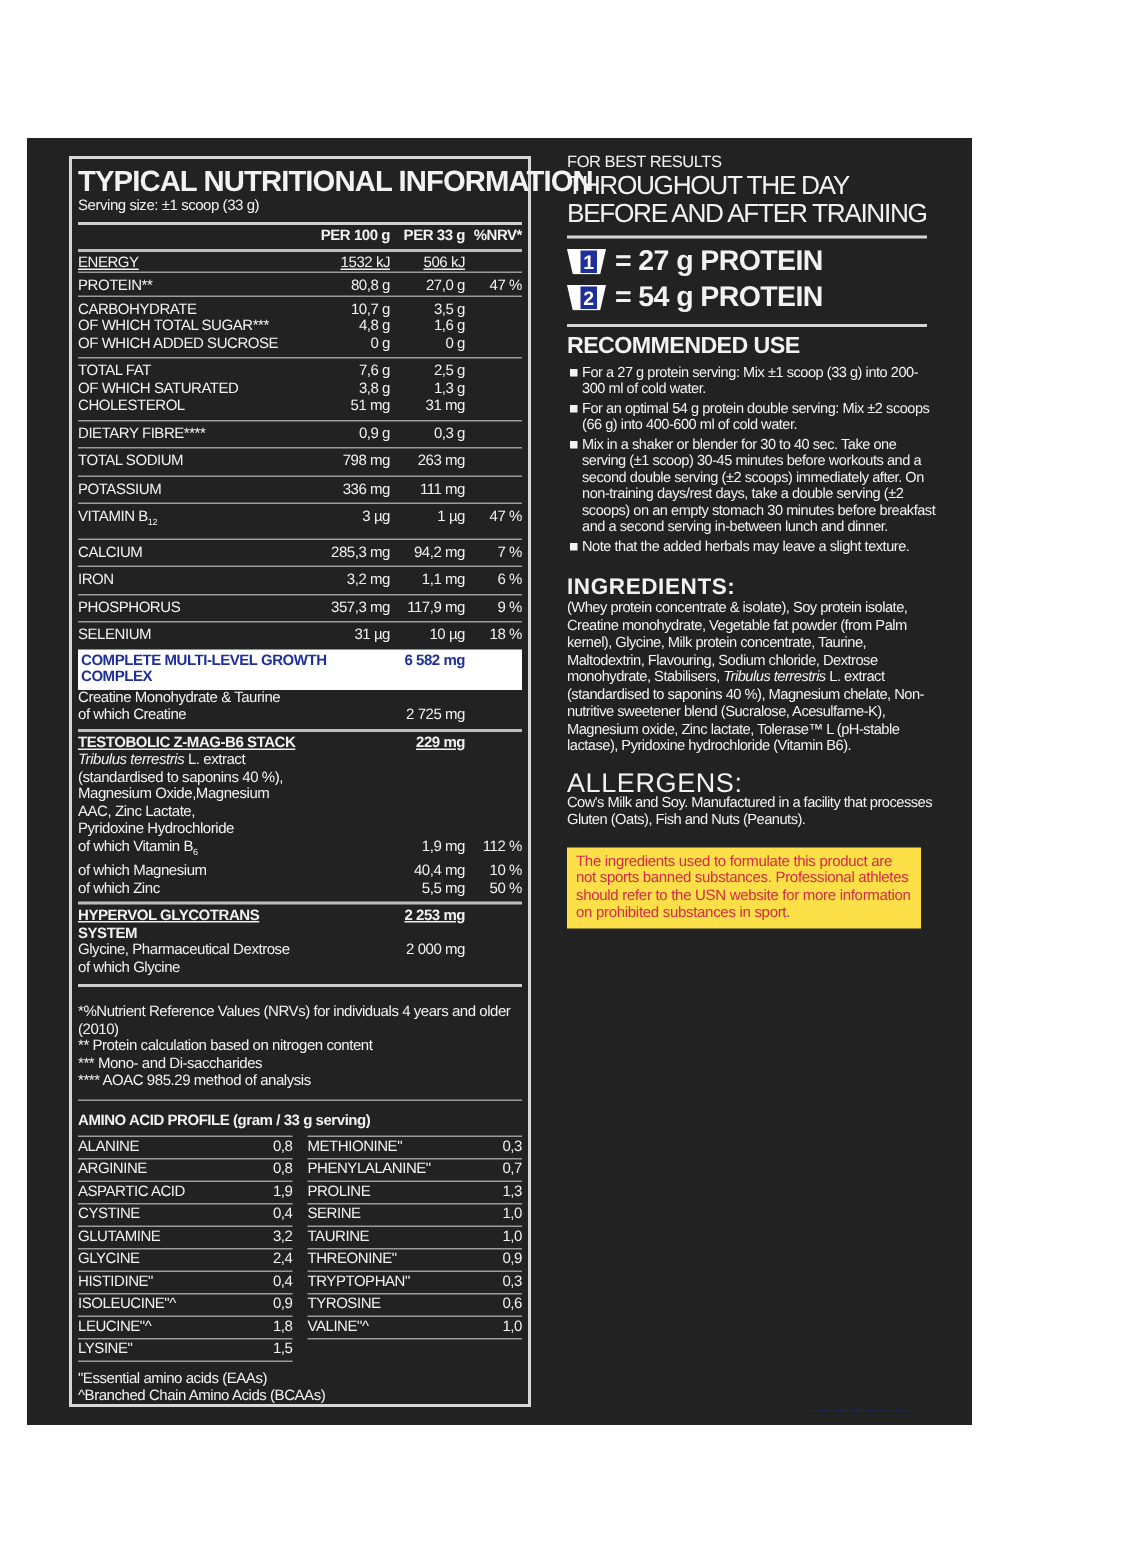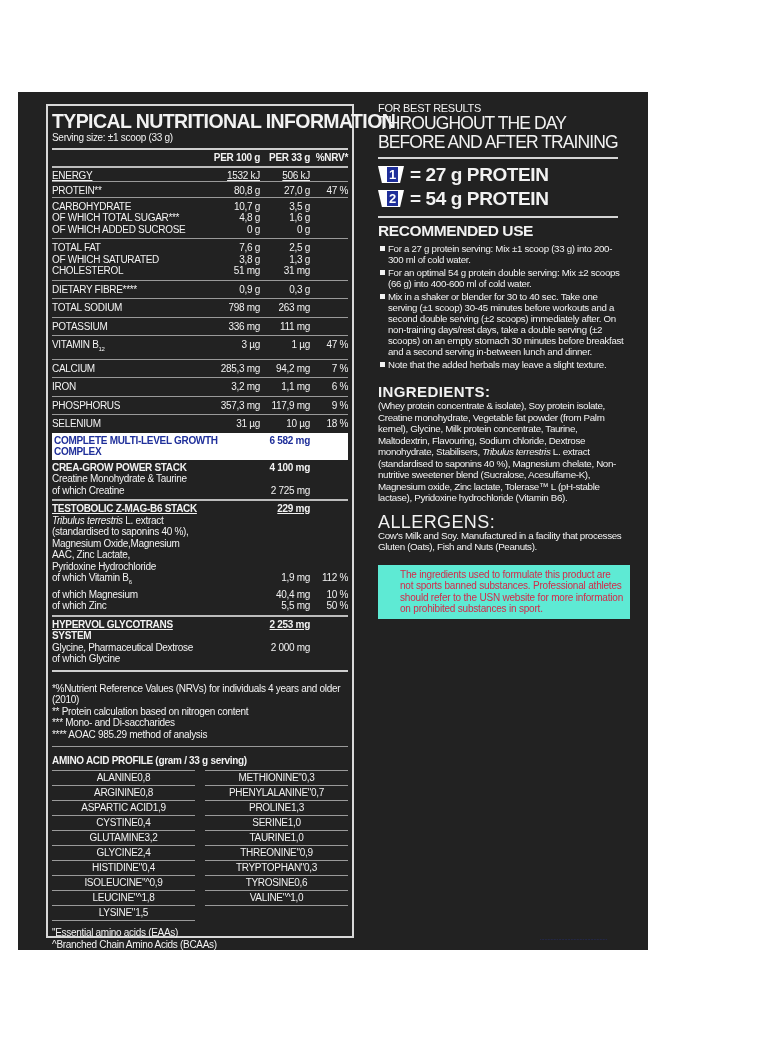--- a/index.html
+++ b/index.html
@@ -21,41 +21,41 @@
   table.nt tr.pad td{padding-bottom:3px;}
   .indent1{padding-left:2px;}
   .indent2{padding-left:10px;}
   .bold{font-weight:bold;}
   .ital{font-style:italic;}
   .highlight td{background:#ffffff;color:#1f2f9a;font-weight:bold;margin-left:27px;}
   .footnotes{font-size:10px;line-height:11.5px;letter-spacing:-0.3px;margin-top:11px;}
   .aa-title{font-size:10px;font-weight:bold;margin-top:8px;letter-spacing:-0.3px;}
   .aa-grid{display:flex;gap:10px;margin-top:4px;}
   .aa-col{flex:1;}
-  .aa-row{display:flex;justify-content:center;font-size:10px;line-height:14px;border-top:1px solid #9a9a9a;letter-spacing:-0.3px;}
+  .aa-row{display:flex;justify-content:space-between;font-size:10px;line-height:14px;border-top:1px solid #9a9a9a;letter-spacing:-0.3px;}
   .aa-col .aa-row:last-child{border-bottom:1px solid #9a9a9a;}
   .aa-notes{font-size:10px;line-height:11.5px;margin-top:6px;letter-spacing:-0.3px;}
 
   .right{position:absolute;left:378px;top:102px;width:248px;}
   .rb-small{font-size:11px;line-height:12px;letter-spacing:-0.3px;}
   .rb-big{font-size:17.5px;line-height:19px;letter-spacing:-0.9px;}
   .rhr{border-top:2px solid #d5d5d5;margin:5px 0 4px 0;width:240px;}
   .scoop-row{display:flex;align-items:center;height:24px;}
   .scoop{width:26px;height:18px;position:relative;margin-right:6px;}
   .scoop .cup{position:absolute;left:0;top:0;width:26px;height:17px;background:#ffffff;clip-path:polygon(0 0,100% 0,85% 100%,15% 100%);}
   .scoop .num{position:absolute;left:9px;top:1px;width:11px;height:15px;background:#1f2f9a;color:#fff;font-size:13px;font-weight:bold;line-height:15px;text-align:center;}
   .scoop-text{font-size:19px;font-weight:bold;letter-spacing:-0.4px;}
   .rh{font-size:15.5px;font-weight:bold;letter-spacing:-0.4px;margin-top:4px;line-height:18px;}
   ul.use{list-style:none;margin:3px 0 0 0;padding:0;font-size:9.7px;line-height:11px;letter-spacing:-0.3px;}
   ul.use li{position:relative;padding-left:10px;margin-bottom:2px;}
   ul.use li:before{content:"";position:absolute;left:2px;top:3px;width:5px;height:5px;background:#f2f2f2;}
   .ing-h{font-size:15px;font-weight:bold;letter-spacing:0.4px;margin-top:14px;line-height:16px;}
   .ing-p{font-size:9.8px;line-height:11.5px;letter-spacing:-0.35px;}
   .all-h{font-size:18px;font-weight:normal;letter-spacing:0.4px;margin-top:10px;line-height:16px;}
-  .warn{margin-top:12px;background:#5eead4;color:#d42a4a;font-size:10px;line-height:11.6px;padding:4px 6px 4px 22px;width:224px;letter-spacing:-0.2px;}
+  .warn{margin-top:12px;background:#fde047;color:#d42a4a;font-size:10px;line-height:11.6px;padding:4px 6px 4px 6px;width:224px;letter-spacing:-0.2px;}
   .tiny{position:absolute;left:540px;top:937px;font-size:4px;color:#2a3fd0;letter-spacing:0.2px;}
 </style>
 </head>
 <body>
 
 <div class="panel"></div>
 
 <div class="nutri-box">
   <div class="nt-title">TYPICAL NUTRITIONAL INFORMATION</div>
   <div class="nt-serving">Serving size: ±1 scoop (33 g)</div>
@@ -160,26 +160,20 @@
     </tr>
     <tr class="sep pad">
       <td>SELENIUM</td>
       <td class="v1">31 µg</td>
       <td class="v2">10 µg</td>
       <td class="v3">18 %</td>
     </tr>
     <tr class="highlight">
       <td colspan="2" style="padding:2px 0 2px 2px;">COMPLETE MULTI-LEVEL GROWTH COMPLEX</td>
       <td class="v2" style="padding:2px 4px 2px 0;">6 582 mg</td>
-      <td class="v3"></td>
-    </tr>
-    <tr>
-      <td class="bold" style="padding-top:2px">CREA-GROW POWER STACK</td>
-      <td class="v1"></td>
-      <td class="v2 bold" style="padding-top:2px">4 100 mg</td>
       <td class="v3"></td>
     </tr>
     <tr>
       <td class="indent1" colspan="4">Creatine Monohydrate &amp; Taurine</td>
     </tr>
     <tr class="pad">
       <td class="indent2">of which Creatine</td>
       <td class="v1"></td>
       <td class="v2">2 725 mg</td>
       <td class="v3"></td>

